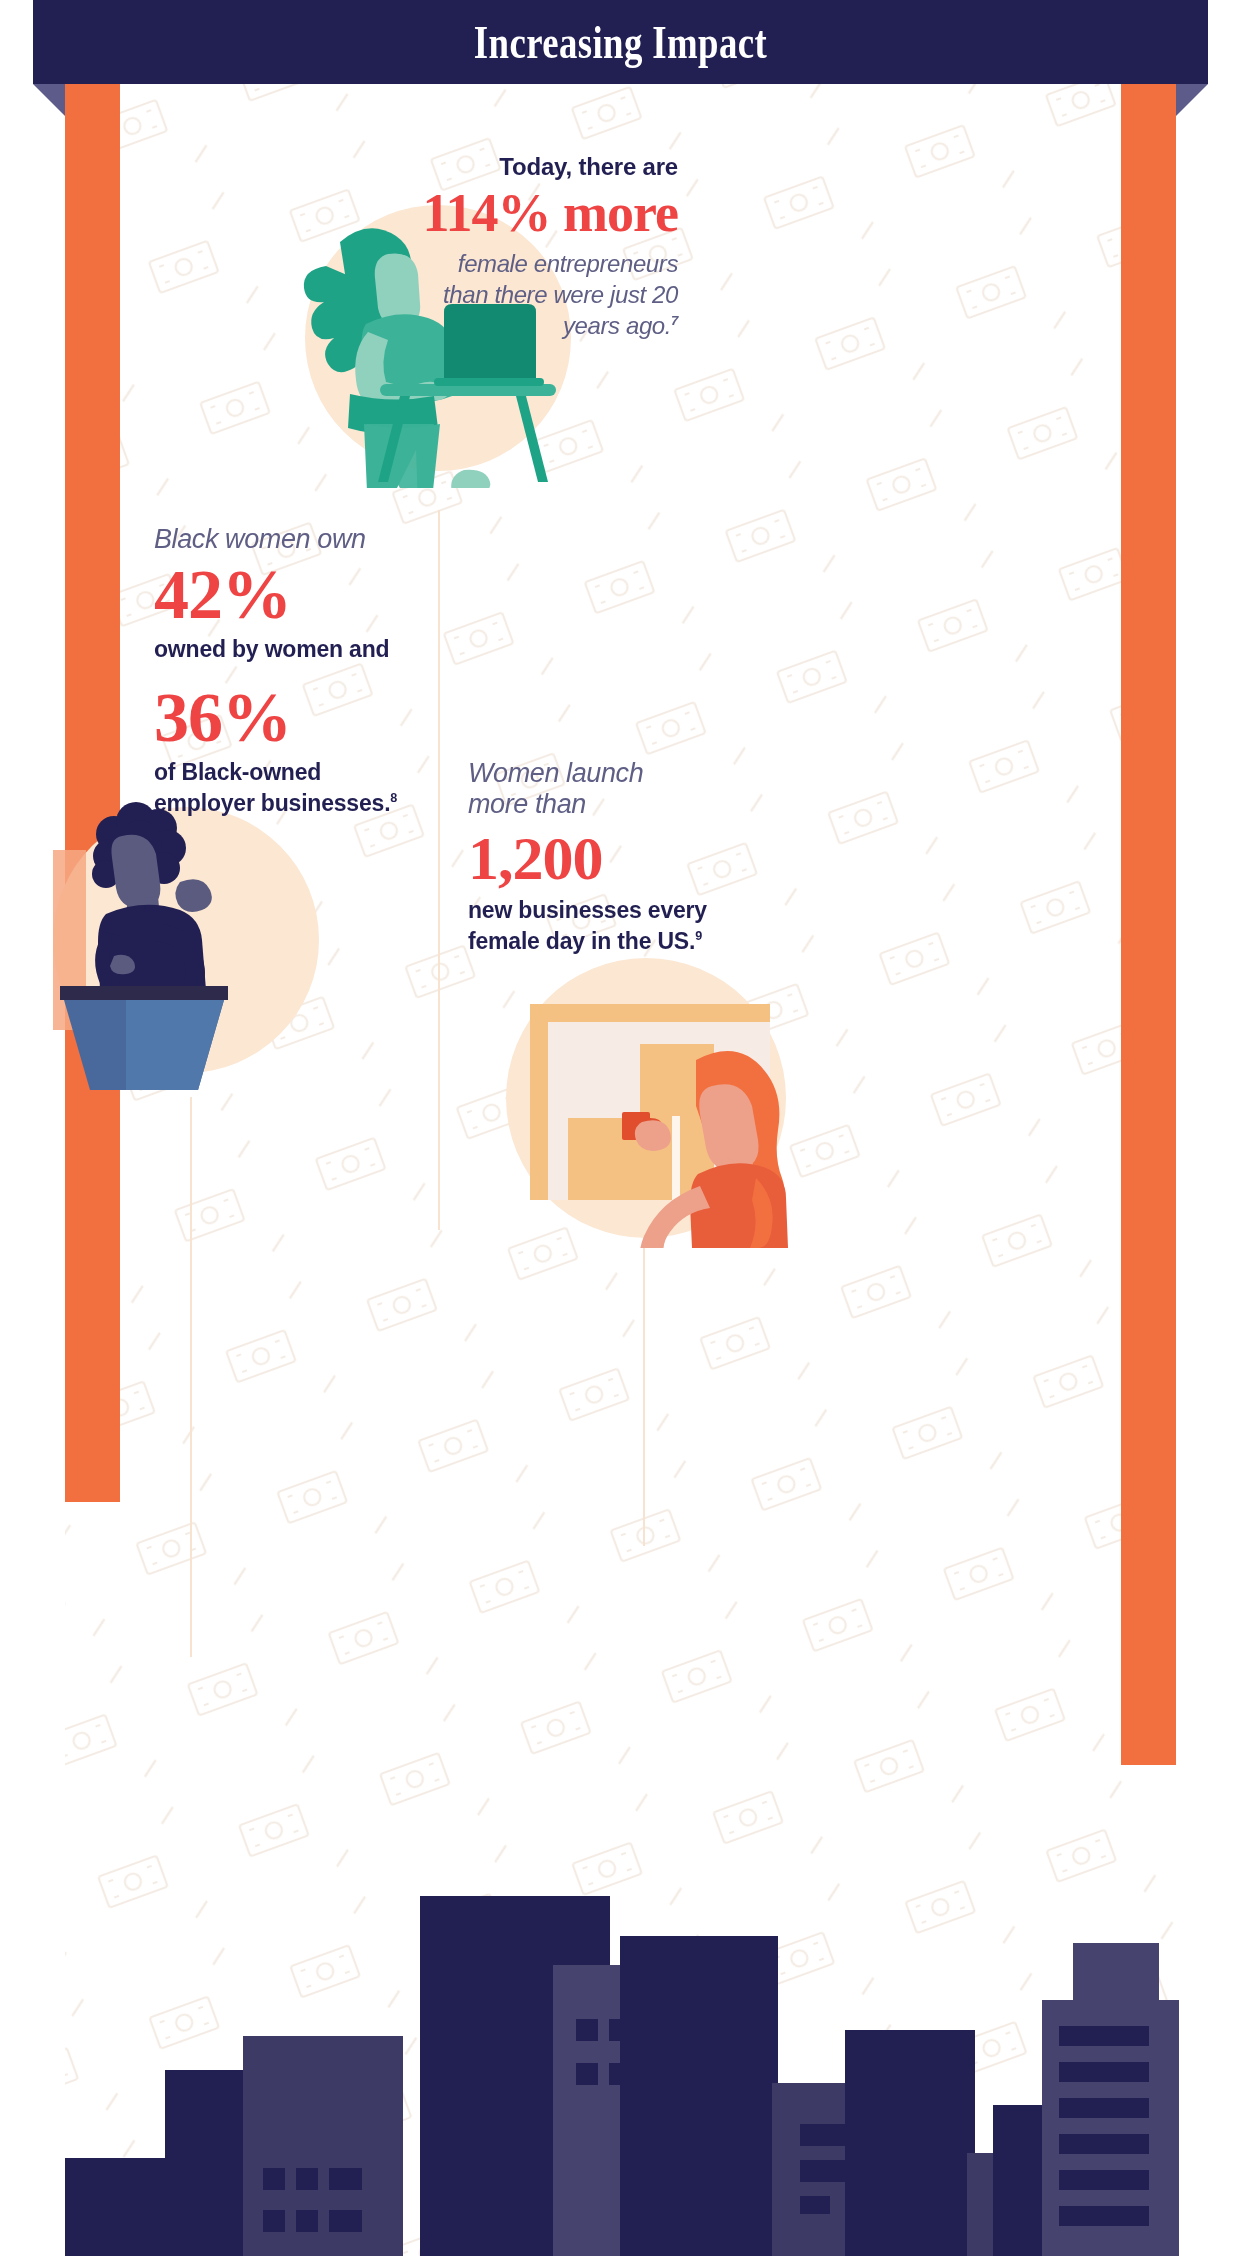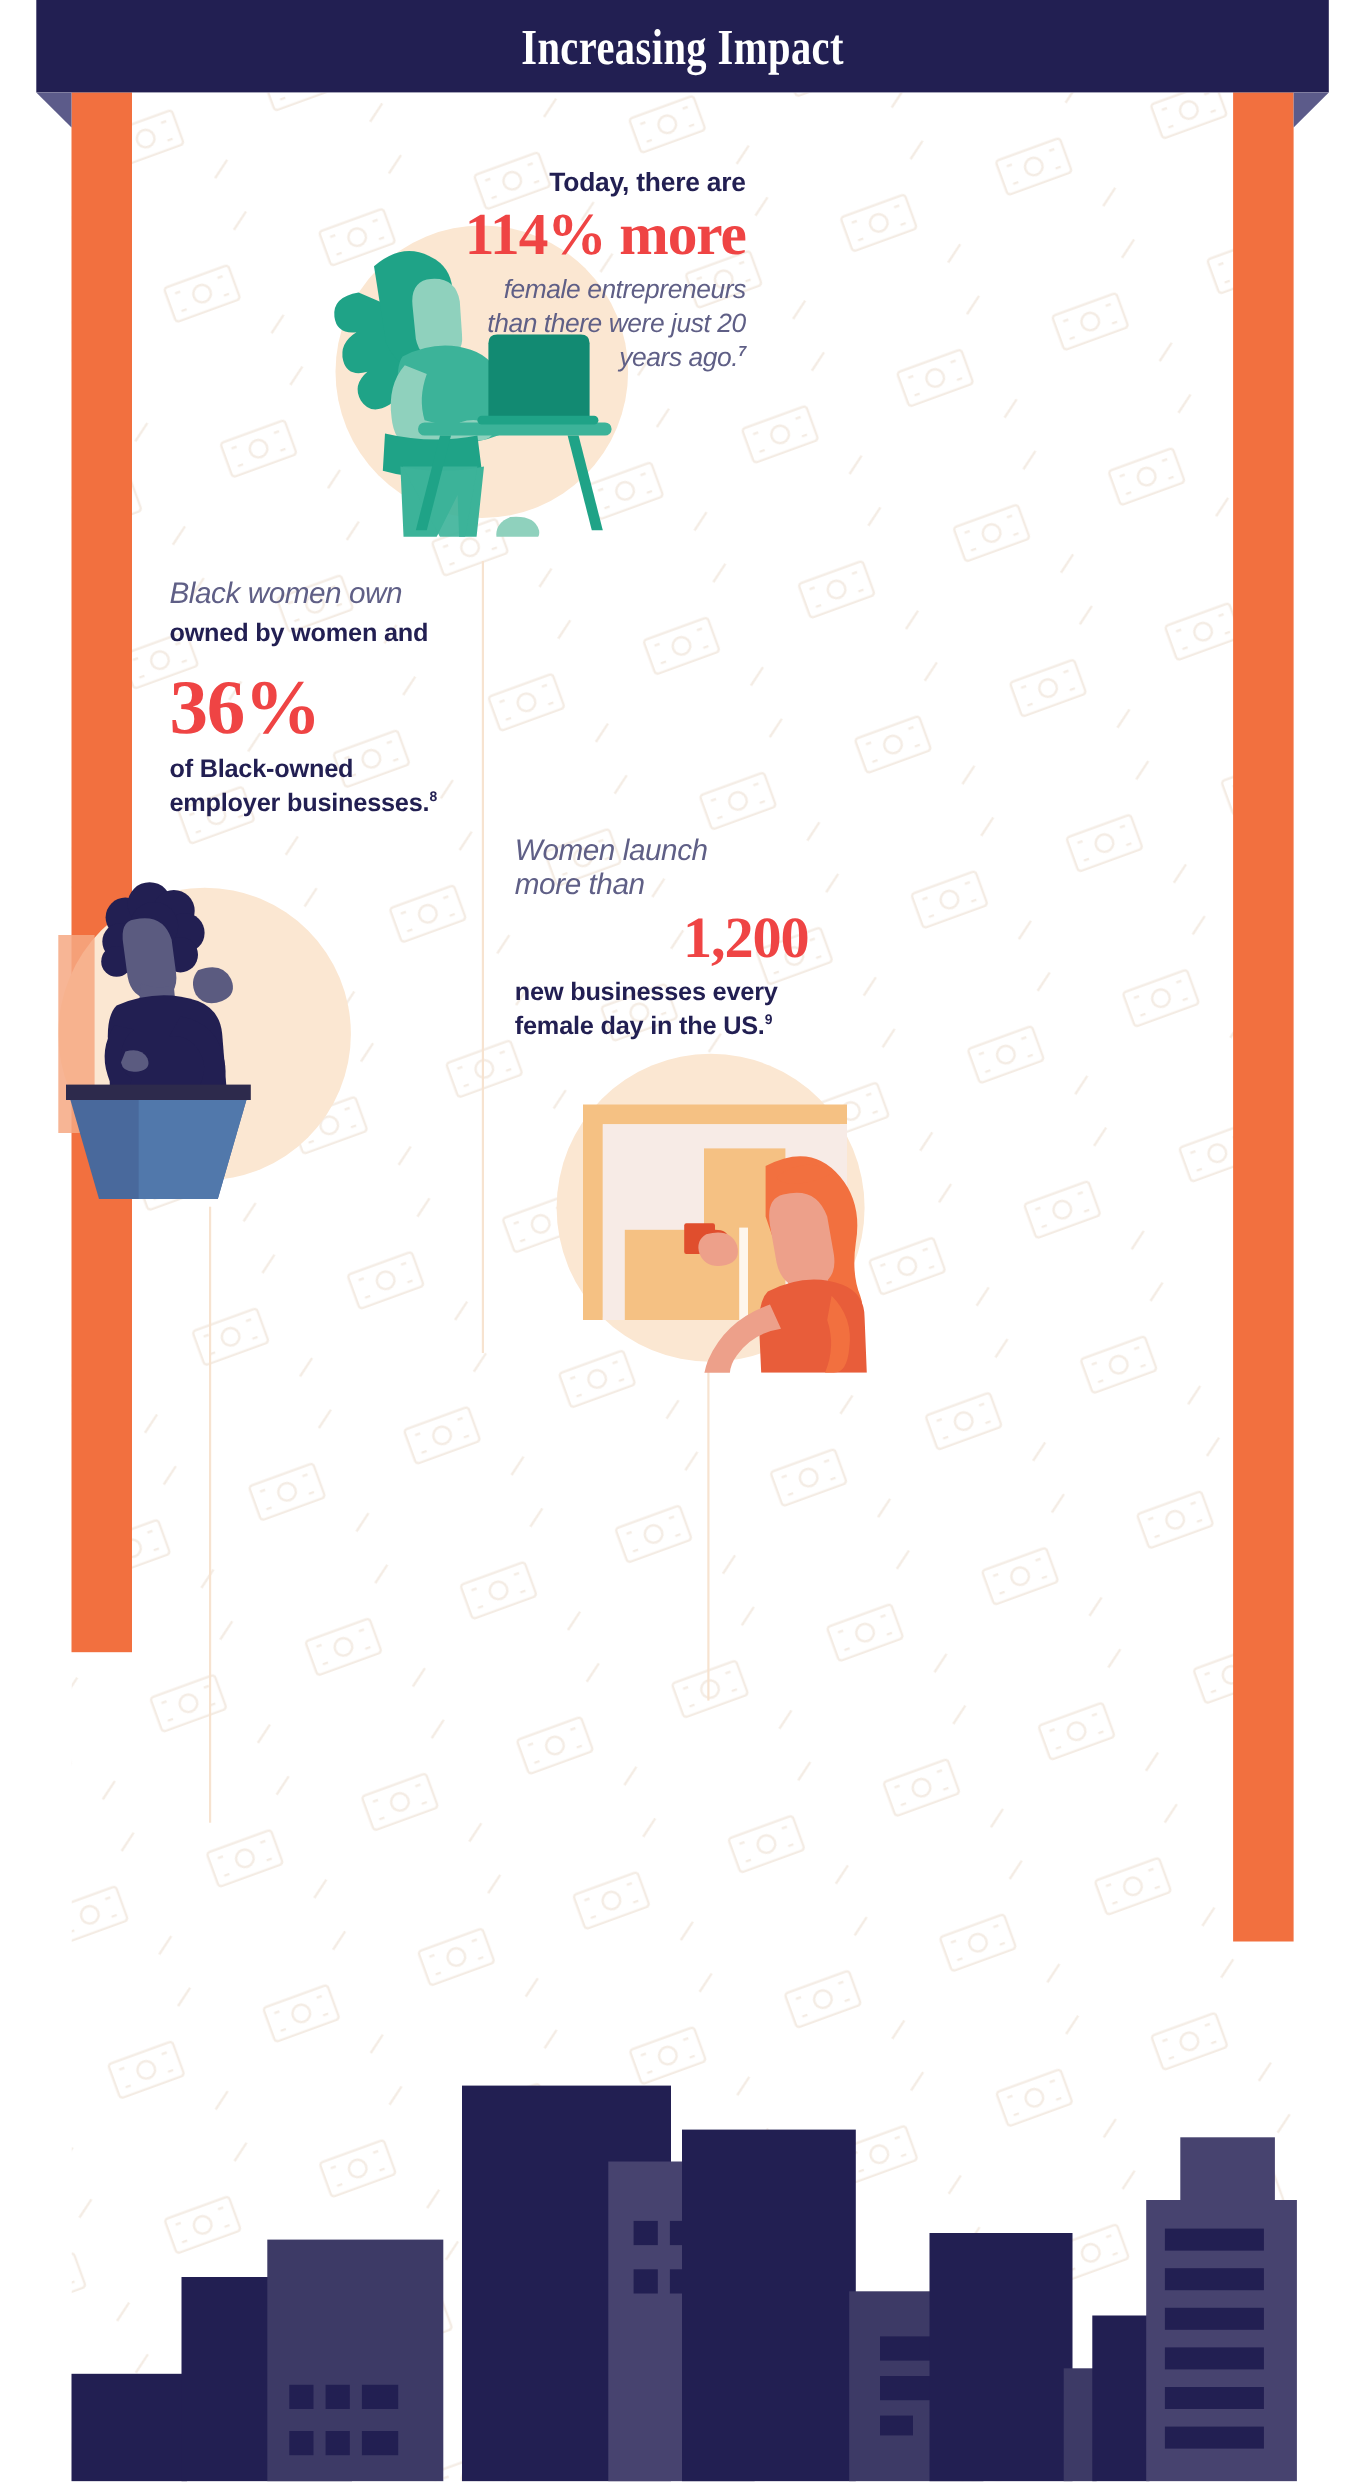--- a/index.html
+++ b/index.html
@@ -78,21 +78,21 @@
   
   #block-42{ left:154px; top:524px; width:420px; text-align:left; }
   #block-42 .lead-light{ font-size:27px; margin-bottom:4px; }
   #block-42 .bignum{ font-size:70px; margin:2px 0 4px; }
   #block-42 .bignum.second{ margin-top:18px; }
   #block-42 .body-bold{ font-size:23px; }
 
   
   #block-1200{ left:468px; top:758px; width:420px; text-align:left; }
   #block-1200 .lead-light{ font-size:27px; line-height:1.16; }
-  #block-1200 .bignum{ font-size:53px; margin:6px 0 6px;text-align:center; }
+  #block-1200 .bignum{ font-size:62px; margin:6px 0 6px; }
   #block-1200 .body-bold{ font-size:23px; }
 
   
   .divider{ position:absolute; background:#f7e3d0; width:1.5px; z-index:2; }
   #divider-center{ left:438px; top:510px; height:720px; }
   #divider-podium{ left:190px; top:1097px; height:560px; }
   #divider-boxes{ left:643px; top:1228px; height:318px; }
 
   
   .illo{ position:absolute; z-index:3; }
@@ -260,20 +260,21 @@
     <div>female entrepreneurs</div>
     <div>than there were just 20</div>
     <div>
       <span>years ago.</span><sup>7</sup>
     </div>
   </div>
 </div>
 
 <div class="txt-block" id="block-42">
   <div class="lead-light">Black women own</div>
+  <div class="bignum">42%</div>
   <div class="body-bold">
     <div>owned by women and</div>
   </div>
   <div class="bignum second">36%</div>
   <div class="body-bold">
     <div>of Black-owned</div>
     <div>
       <span>employer businesses.</span><sup>8</sup>
     </div>
   </div>

